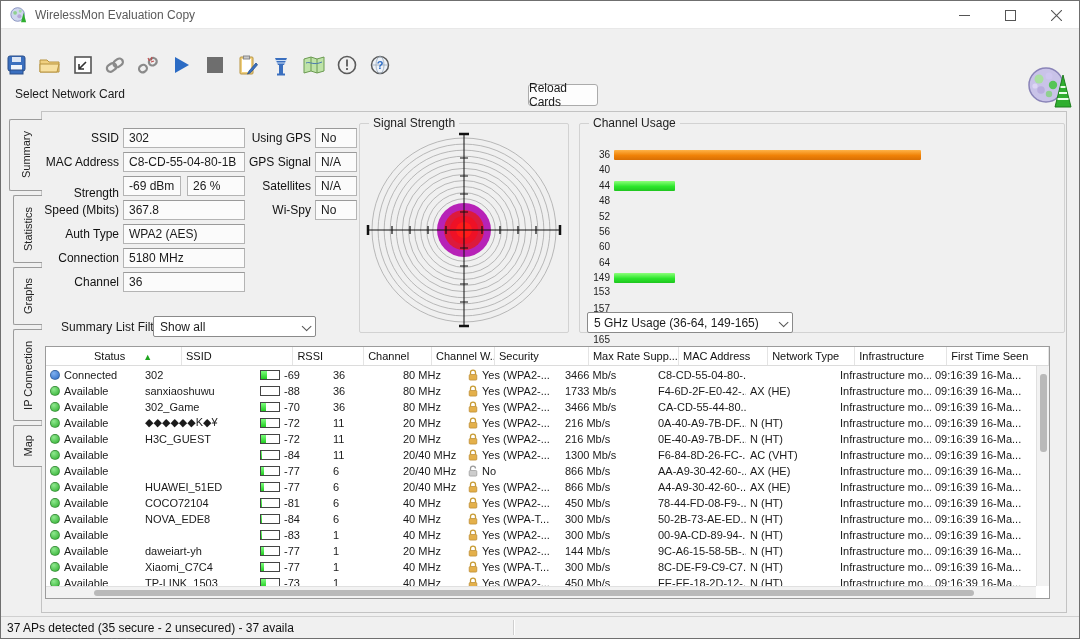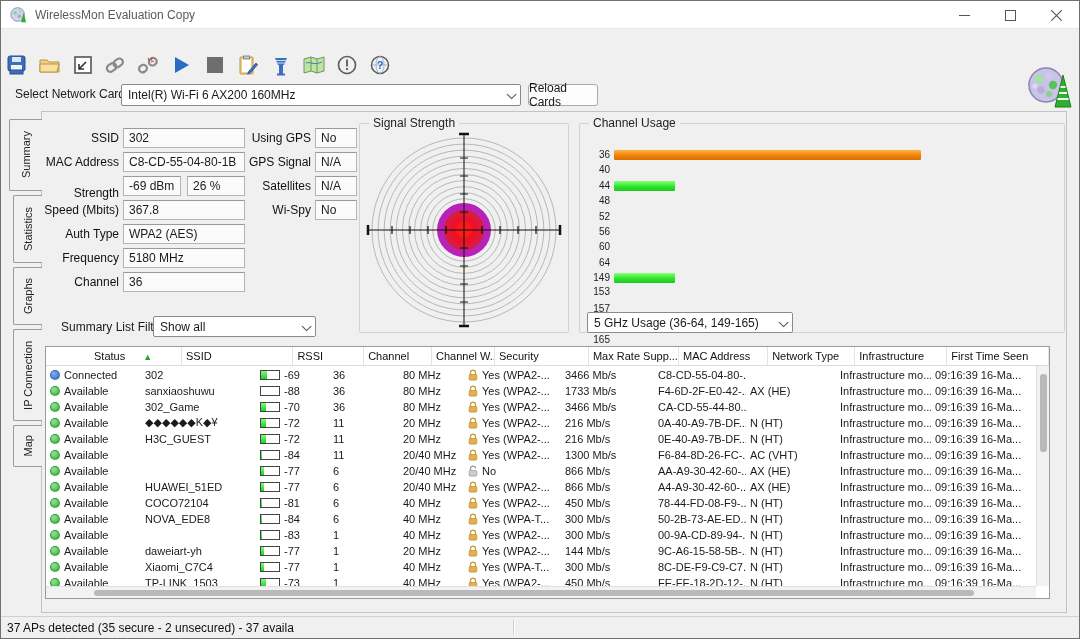--- a/index.html
+++ b/index.html
@@ -202,24 +202,20 @@
           <circle cx="10" cy="10" r="8.5" fill="#eef2f8" stroke="#5a5a5a" stroke-width="1.5"></circle>
           <ellipse cx="10" cy="10" rx="4" ry="8.5" fill="none" stroke="#9ab" stroke-width="0.8"></ellipse>
           <path d="M2 10 h16" stroke="#9ab" stroke-width="0.8"></path>
           <text x="10" y="14" font-size="11" font-weight="bold" fill="#2b6bc4" text-anchor="middle" font-family="Liberation Sans">?</text>
         </svg>
       </div>
     </div>
 
   <div class="cardrow">
     <span class="lbl">Select Network Card</span>
-    <div class="combo" id="card-combo">
-      <span>Intel(R) Wi-Fi 6 AX200 160MHz</span>
-      <span class="chev"></span>
-    </div>
     <div class="pushbtn">Reload Cards</div>
   </div>
 
   <svg class="applogo" viewBox="0 0 48 46">
     <circle cx="21" cy="22" r="17" fill="#c9c3e8" stroke="#8a84b8" stroke-width="1.5"></circle>
     <circle cx="14" cy="16" r="4.5" fill="#a9e0a0"></circle>
       <circle cx="24" cy="13" r="3.5" fill="#cfc7ef"></circle>
       <circle cx="28" cy="22" r="4.2" fill="#56c556"></circle>
     <circle cx="16" cy="27" r="3.8" fill="#b9aede"></circle>
       <circle cx="24" cy="31" r="3.2" fill="#8fd08f"></circle>
@@ -264,21 +260,21 @@
       </div>
       <div class="formrow" style="left: 45px; top: 199px; width: 200px;">
         <span class="flabel" style="right: 127px;">Speed (Mbits)</span>
         <div class="ffield" style="left: 77px; width: 122px;">367.8</div>
       </div>
       <div class="formrow" style="left: 45px; top: 223px; width: 200px;">
         <span class="flabel" style="right: 127px;">Auth Type</span>
         <div class="ffield" style="left: 77px; width: 122px;">WPA2 (AES)</div>
       </div>
       <div class="formrow" style="left: 45px; top: 247px; width: 200px;">
-        <span class="flabel" style="right: 127px;">Frequency</span>
+        <span class="flabel" style="right: 127px;">Connection</span>
         <div class="ffield" style="left: 77px; width: 122px;">5180 MHz</div>
       </div>
       <div class="formrow" style="left: 45px; top: 271px; width: 200px;">
         <span class="flabel" style="right: 127px;">Channel</span>
         <div class="ffield" style="left: 77px; width: 122px;">36</div>
       </div>
     </div>
   <div id="gps-form">
       <div class="formrow" style="left: 256px; top: 127px; width: 100px;">
         <span class="flabel" style="right: 46px;">Using GPS</span>

